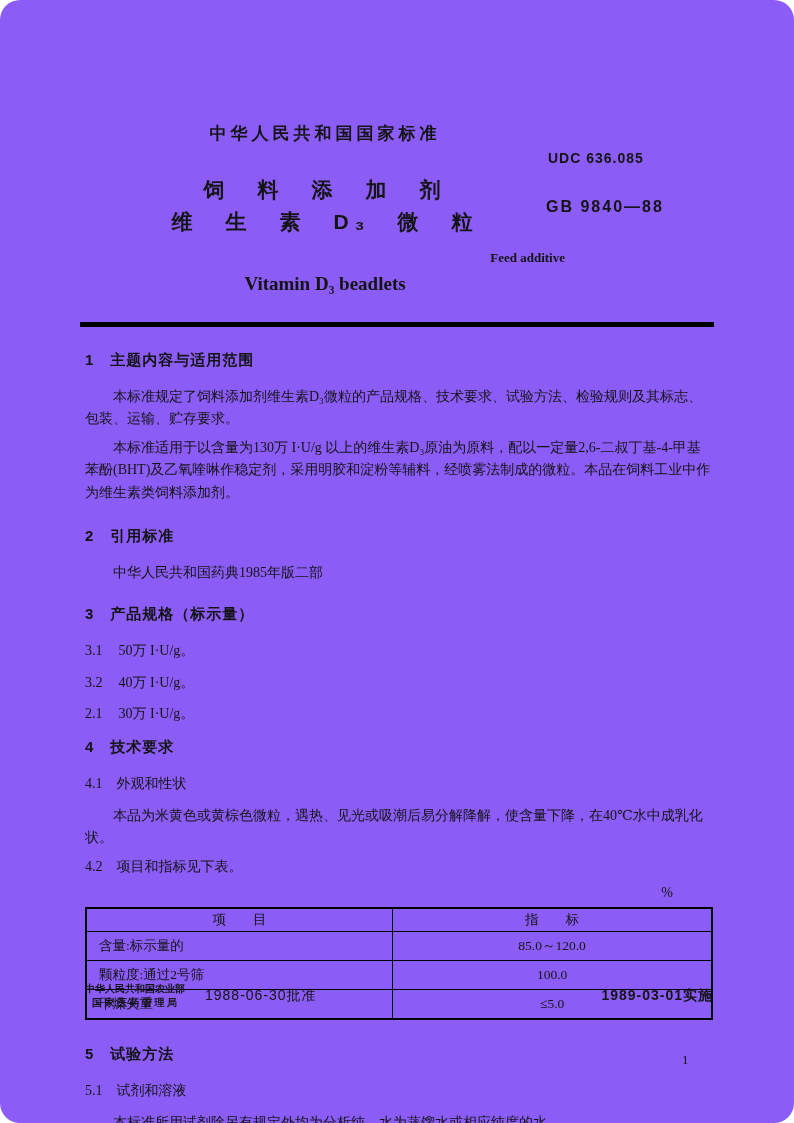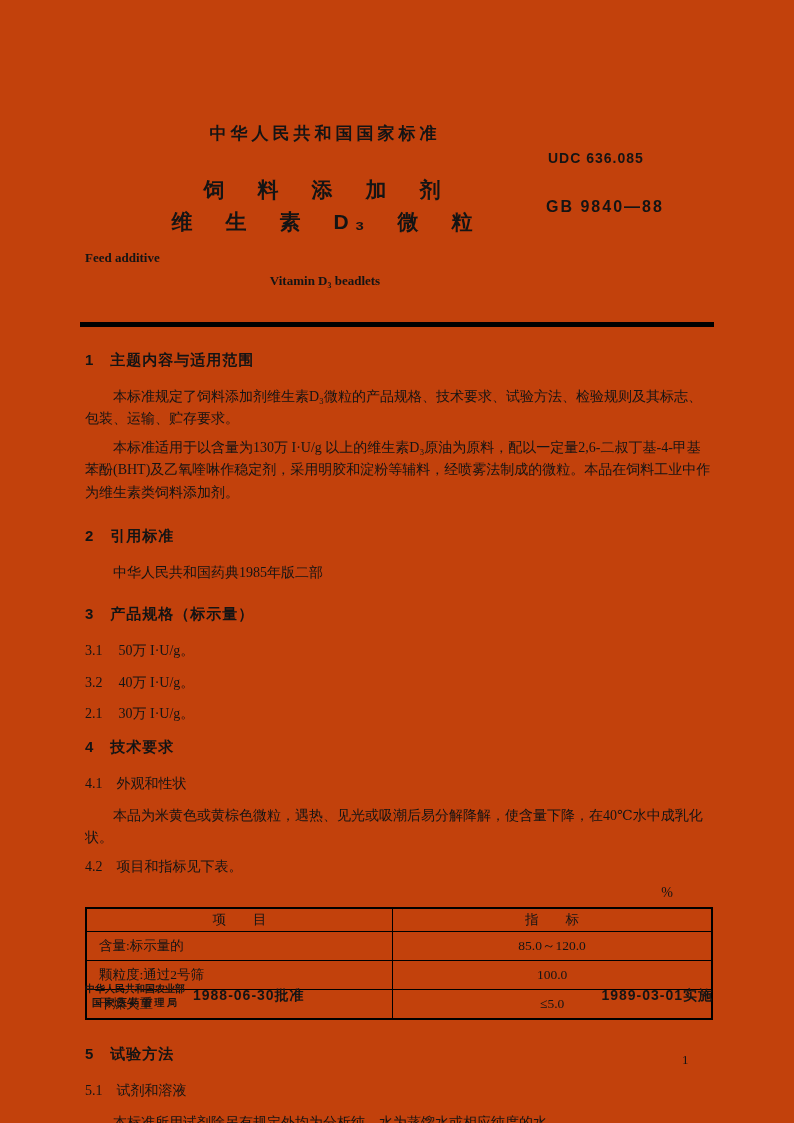--- a/index.html
+++ b/index.html
@@ -2,23 +2,24 @@
 <html><head>
 <meta charset="utf-8">
 <style>
   * { margin:0; padding:0; box-sizing:border-box; }
   html, body { background:#ffffff; }
   body { font-family:"Liberation Serif","DejaVu Serif",serif; color:#141414; }
 
   .sheet {
     position:relative;
     width:794px; height:1123px;
-    background:#c2410c;
+    background:#8b5cf6;
     margin:0 auto;
     overflow:hidden;
+    border-radius:20px;
   }
 
   
   .nat-std {
     position:absolute; top:122px; left:85px; width:480px;
     text-align:center; font-family:"Liberation Sans","DejaVu Sans",sans-serif;
     font-weight:bold; font-size:17px; letter-spacing:4px;
   }
   .udc {
     position:absolute; top:150px; left:548px;
@@ -35,25 +36,25 @@
     font-family:"Liberation Sans","DejaVu Sans",sans-serif;
     font-weight:bold; font-size:16px; letter-spacing:2px;
   }
   .cn-title2 {
     position:absolute; top:208px; left:85px; width:480px;
     text-align:center; font-family:"Liberation Sans","DejaVu Sans",sans-serif;
     font-weight:bold; font-size:21px; letter-spacing:6px;
   }
   .en-title1 {
     position:absolute; top:250px; left:85px; width:480px;
-    text-align:left; font-weight:bold; font-size:13px;
+    text-align:right; font-weight:bold; font-size:13px;
   }
   .en-title2 {
     position:absolute; top:273px; left:85px; width:480px;
-    text-align:center; font-weight:bold; font-size:13px;
+    text-align:center; font-weight:bold; font-size:19px;
   }
   .rule {
     position:absolute; top:322px; left:80px; width:634px; height:5px;
     background:#000;
   }
 
   
   .doc-body {
     position:absolute; top:348px; left:85px; width:628px;
     font-size:14px; line-height:1.6;
@@ -82,21 +83,21 @@
   .spec-table td.value { text-align:center; }
 
   
   .doc-footer {
     position:absolute; top:982px; left:85px; width:628px;
     display:flex; align-items:center;
     font-family:"Liberation Sans","DejaVu Sans",sans-serif;
   }
   .issuer { font-weight:bold; font-size:10px; line-height:1.35; }
   .issuer .line2 { letter-spacing:2.5px;padding-left:7px; }
-  .approved { font-weight:bold; font-size:14px; margin-left:8px; letter-spacing:1px; }
+  .approved { font-weight:normal; font-size:14px; margin-left:20px; letter-spacing:1px; }
   .implemented { font-weight:bold; font-size:14px; margin-left:auto; letter-spacing:1px; }
   .page-number {
     position:absolute; top:1052px; left:682px; font-size:13px;
   }
 </style>
 </head>
 <body>
 
 <div class="sheet">
 

